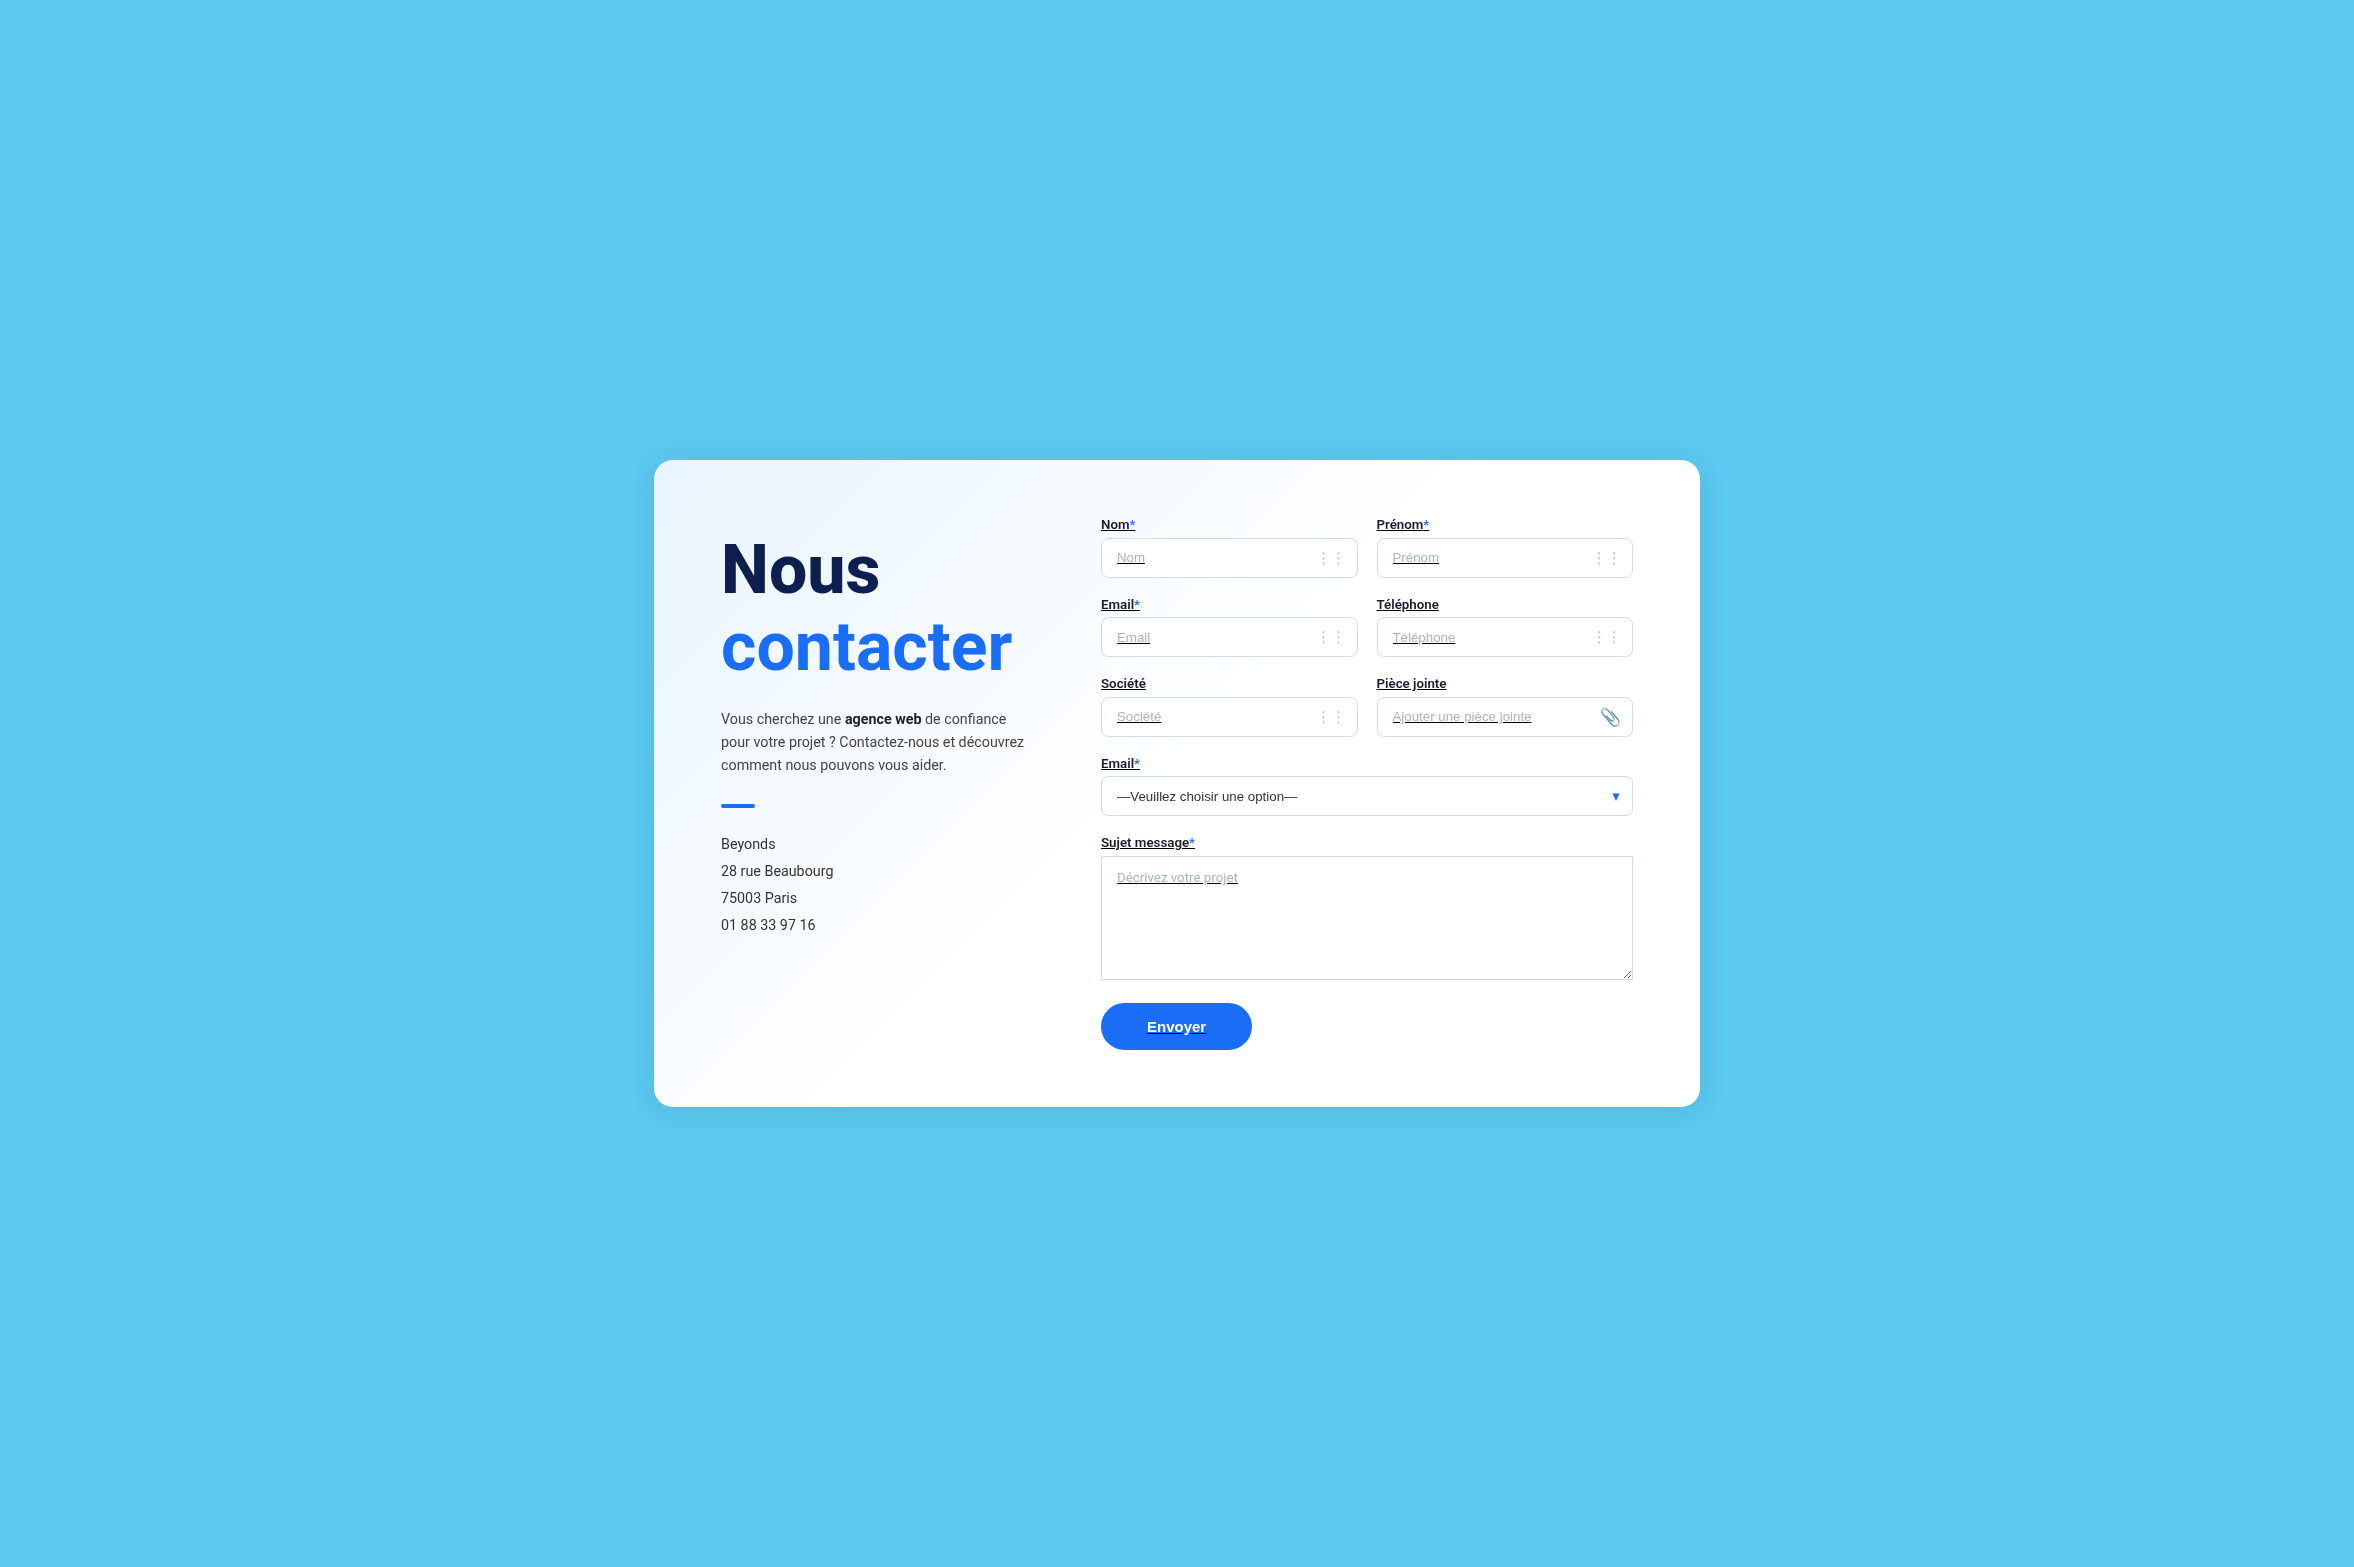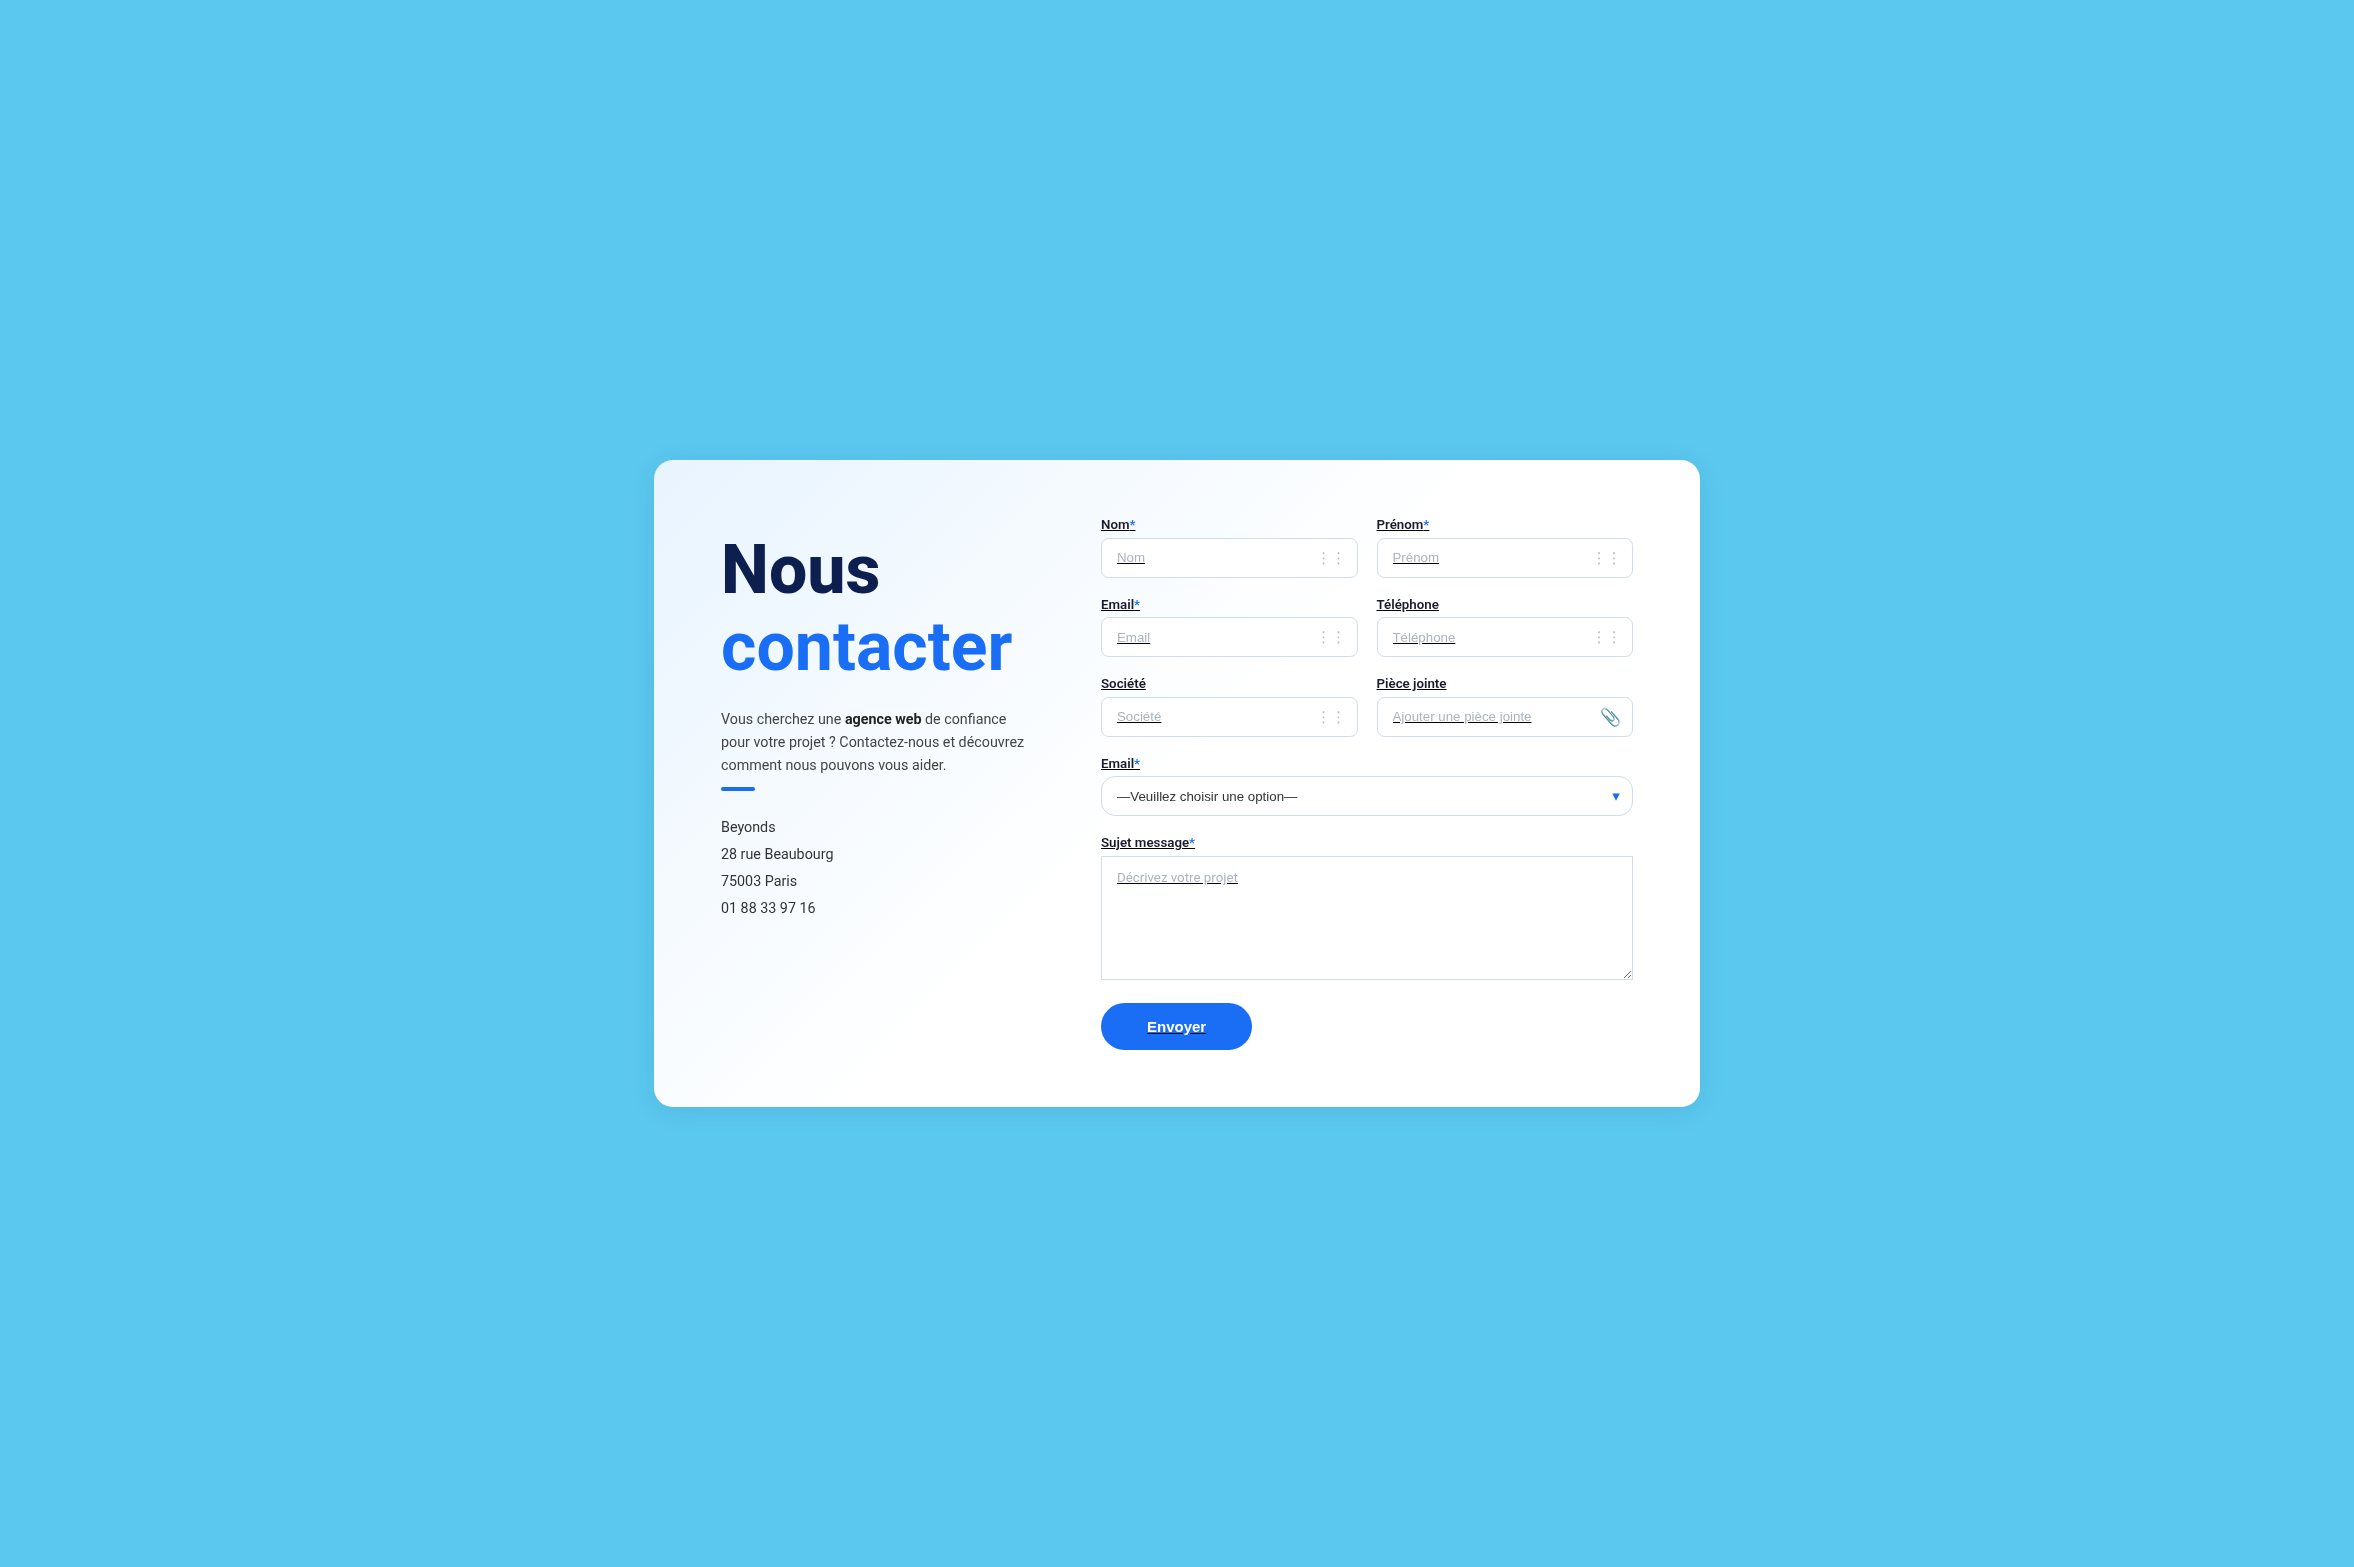--- a/index.html
+++ b/index.html
@@ -50,21 +50,21 @@
       font-weight: 700;
       color: #1a6ef5;
       line-height: 1.1;
       margin-bottom: 23px;
     }
 
     .description {
       font-size: 14.3px;
       color: #444;
       line-height: 1.6;
-      margin-bottom: 10px;
+      margin-bottom: 27px;
     }
 
     .description strong {
       font-weight: 700;
       color: #222;
     }
 
     .divider {
       width: 34px;
       height: 3.8px;
@@ -148,21 +148,21 @@
     }
 
     .select-wrapper {
       position: relative;
     }
 
     .form-select {
       width: 100%;
       padding: 11.4px 38px 11.4px 15px;
       border: 1.4px solid #d0dce8;
-      border-radius: 14px;
+      border-radius: 7px;
       font-size: 13.3px;
       color: #333;
       background: #fff;
       outline: none;
       appearance: none;
       cursor: pointer;
       transition: border-color 0.2s;
     }
 
     .select-arrow {

